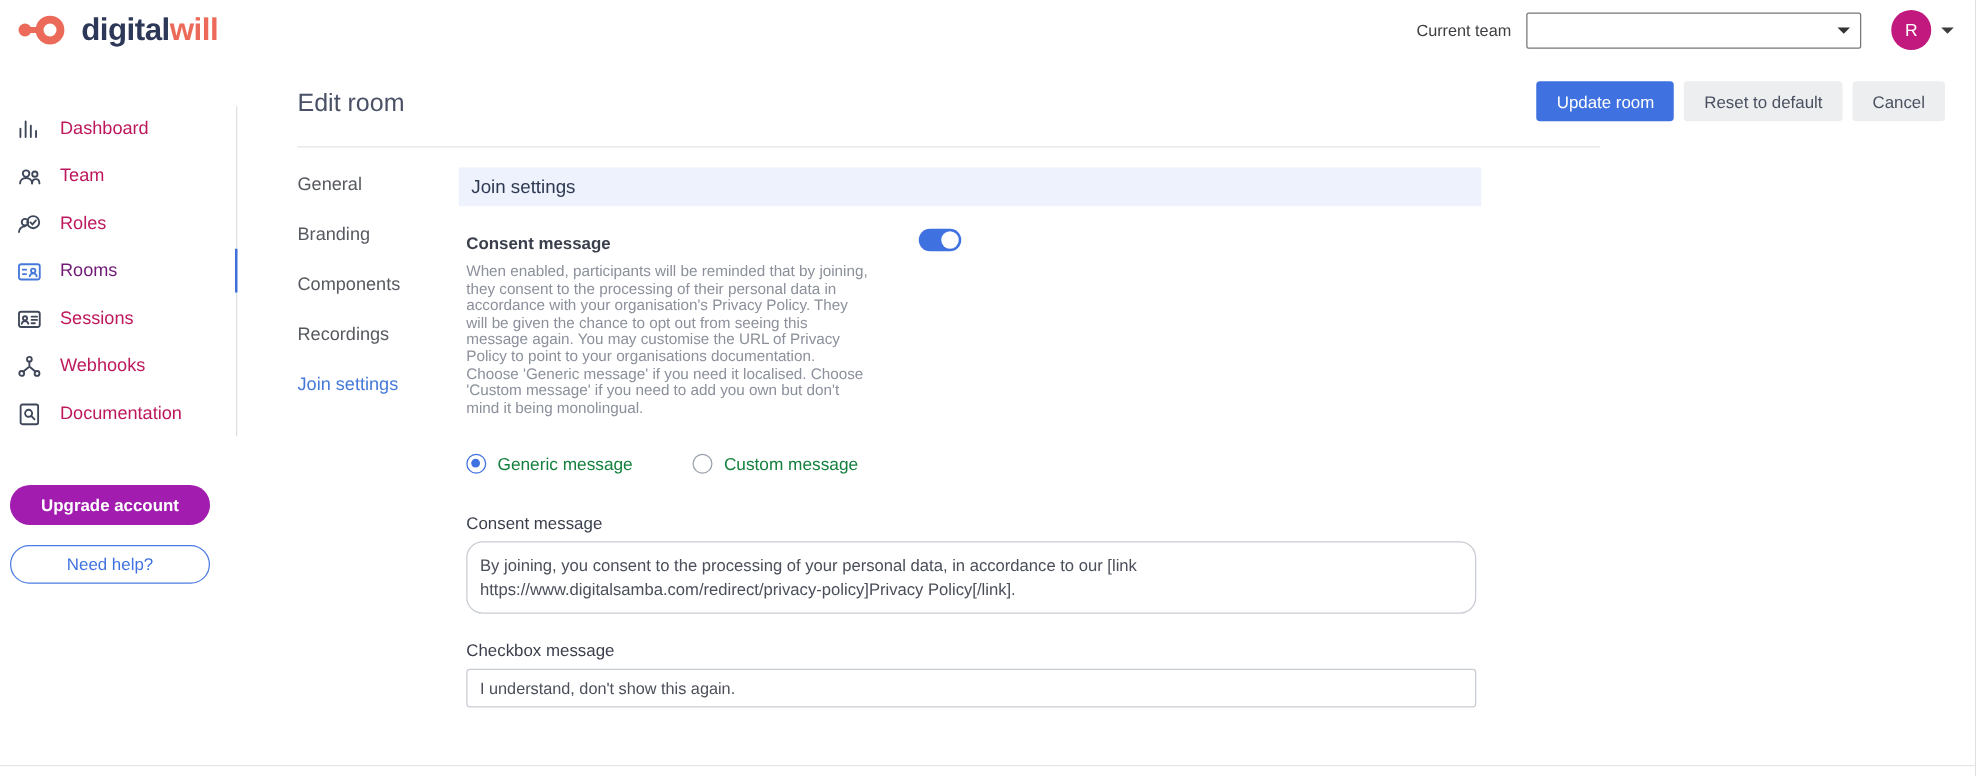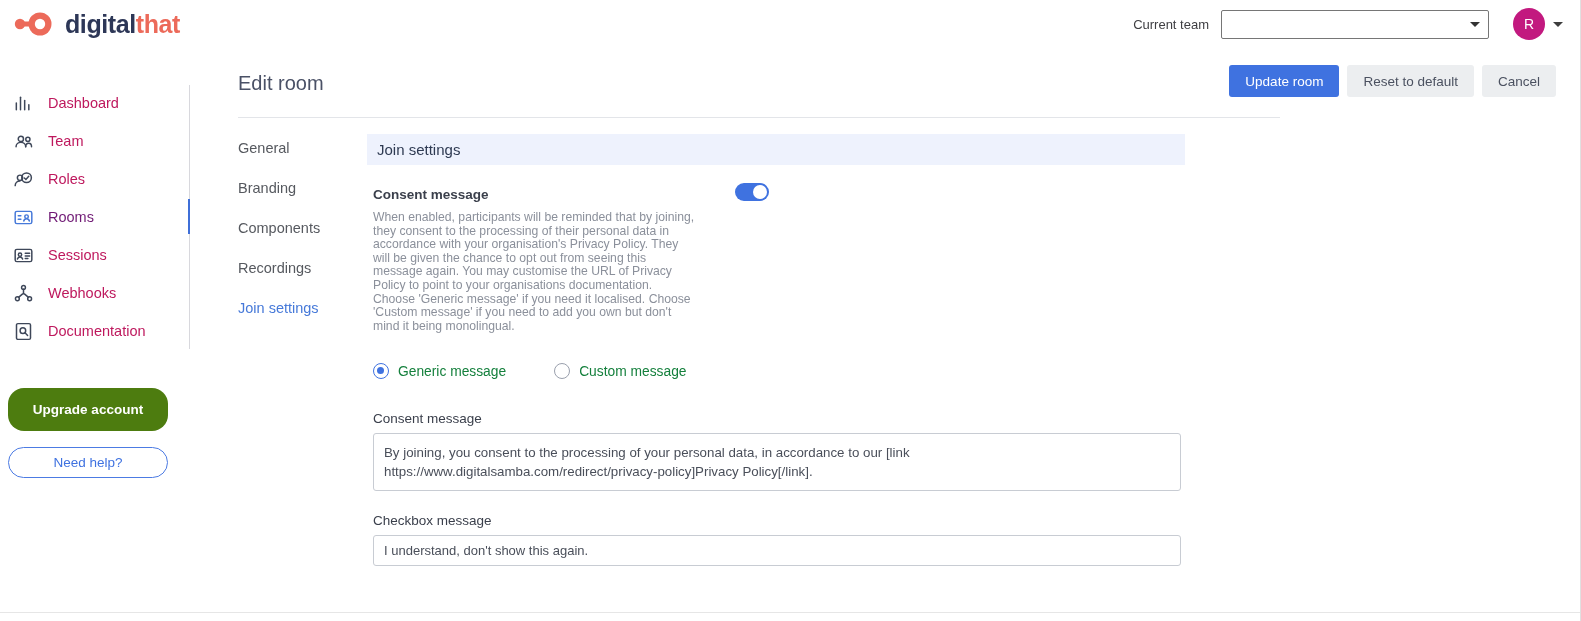--- a/index.html
+++ b/index.html
@@ -117,22 +117,22 @@
     right: -1px; top: 1px;
     width: 3px; height: 35px;
     background: #3f6fd8;
   }
 
   .side-btns {
     position: absolute; top: 340px; left: 8px;
     width: 162px;
   }
   .btn-upgrade {
-    width: 160px; height: 43px;
-    background: #4d7c0f;
+    width: 160px; height: 32px;
+    background: #a21caf;
     color: #ffffff;
     border: none; border-radius: 16px;
     font-size: 13.5px; font-weight: bold;
     font-family: "Liberation Sans", sans-serif;
     cursor: pointer;
     display: flex; align-items: center; justify-content: center;
   }
   .btn-help {
     width: 160px; height: 31px;
     margin-top: 16px;
@@ -279,21 +279,21 @@
   }
 
   .input-label {
     font-size: 13.5px; color: #3a3f4b;
     margin-bottom: 7px;
   }
   .textarea-box {
     width: 808px;
     min-height: 48px;
     border: 1px solid #c8ccd3;
-    border-radius: 3px;
+    border-radius: 13px;
     background: #ffffff;
     padding: 9px 10px;
     font-size: 13.3px;
     line-height: 19px;
     color: #4a4f5a;
   }
   .input-box {
     width: 808px;
     height: 31px;
     border: 1px solid #c8ccd3;
@@ -327,21 +327,21 @@
     <div class="logo-wrap">
       <span>
         <svg class="logo-mark" viewBox="0 0 44 26" xmlns="http://www.w3.org/2000/svg">
           <circle cx="8" cy="13" r="5.2" fill="#ec6a5a"></circle>
           <rect x="10" y="10.6" width="10" height="4.8" rx="2.4" fill="#ec6a5a"></rect>
           <circle cx="28" cy="13" r="11.5" fill="#ec6a5a"></circle>
           <circle cx="28" cy="13" r="5.2" fill="#ffffff"></circle>
         </svg>
       </span>
       <span class="logo-text">
-        <span class="part-a">digital</span><span class="part-b">that</span>
+        <span class="part-a">digital</span><span class="part-b">will</span>
       </span>
     </div>
 
     <div class="topbar-right">
       <span class="current-team-label">Current team</span>
       <div class="team-select">
         <span></span>
         <span class="caret"></span>
       </div>
       <div class="avatar">

